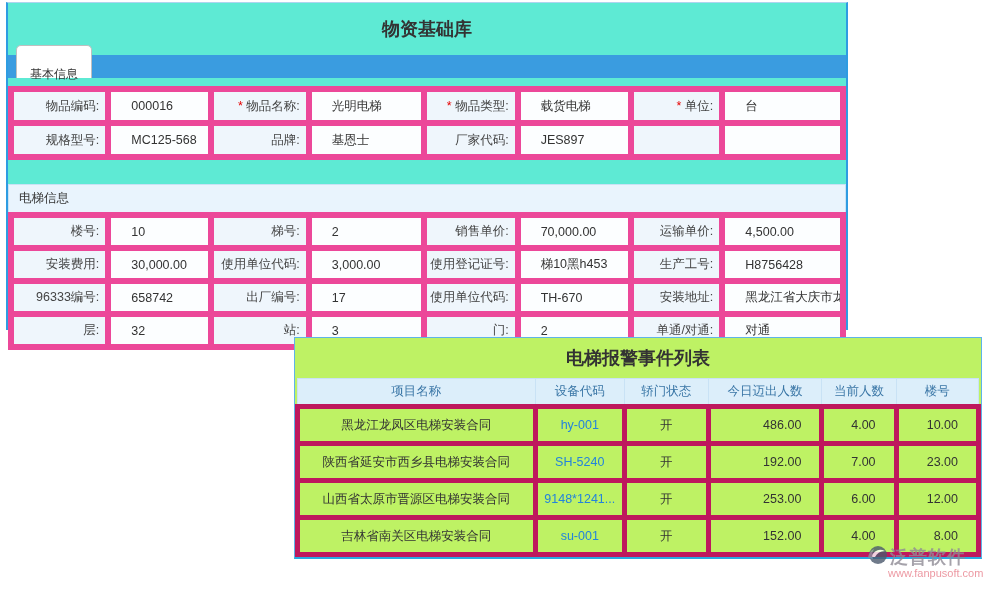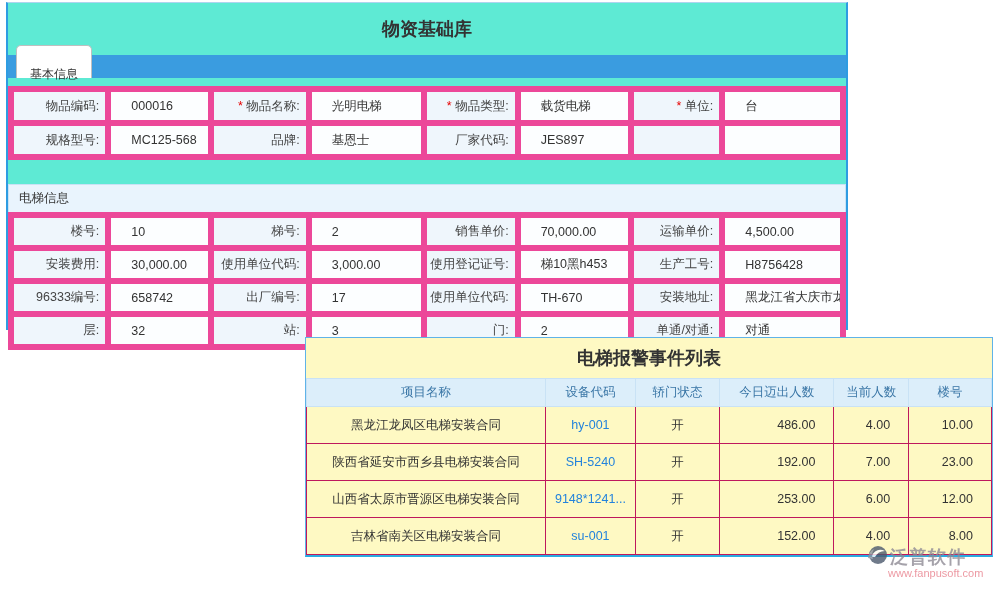--- a/index.html
+++ b/index.html
@@ -22,29 +22,29 @@
     white-space:nowrap; }
   td.lbl { background:#eff6fc; text-align:right; padding-right:6px; color:#444; }
   td.val { background:#fcfeff; text-align:left; padding-left:20px; color:#333; }
   .req { color:#e60000; }
   .section-head { margin-top:24px; height:28px; line-height:27px;
     background:#e9f4fd; border:1px solid #c9e2f5; border-bottom:none;
     padding-left:10px; font-size:12.5px; color:#333; }
   table.form.elev td { height:33px; }
 
   
-  .panel-bottom { position:absolute; left:305px; top:337px; width:688px;
-    background:#fef9c3; border:1px solid #5fb3e8; border-bottom:2px solid #29abe2; }
+  .panel-bottom { position:absolute; left:294px; top:337px; width:688px;
+    background:#bef264; border:1px solid #5fb3e8; border-bottom:2px solid #29abe2; }
   .alarm-title { height:40px; line-height:40px; text-align:center;
     font-size:18px; font-weight:bold; color:#333; }
   table.alarm { width:100%; border-collapse:collapse; table-layout:fixed;
     font-size:12.5px; }
   table.alarm th { height:28px; background:#dceefa; color:#3a76a6;
     font-weight:normal; border:1px solid #c9e2f5; }
-  table.alarm td { height:37px; border:1px solid #be185d; text-align:center;
+  table.alarm td { height:37px; border:5px solid #be185d; text-align:center;
     color:#333; overflow:hidden; white-space:nowrap; }
   table.alarm td.num { text-align:right; padding-right:18px; }
   table.alarm td.link { color:#2383dc; cursor:pointer; }
 
   
   .watermark { position:absolute; left:866px; top:544px; width:132px;
     z-index:5; opacity:.8; }
   .wm-row { display:flex; align-items:center; }
   .wm-brand { font-size:18px; font-weight:bold; color:#8f8b95;
     letter-spacing:1px; margin-left:2px;text-align:center; }

